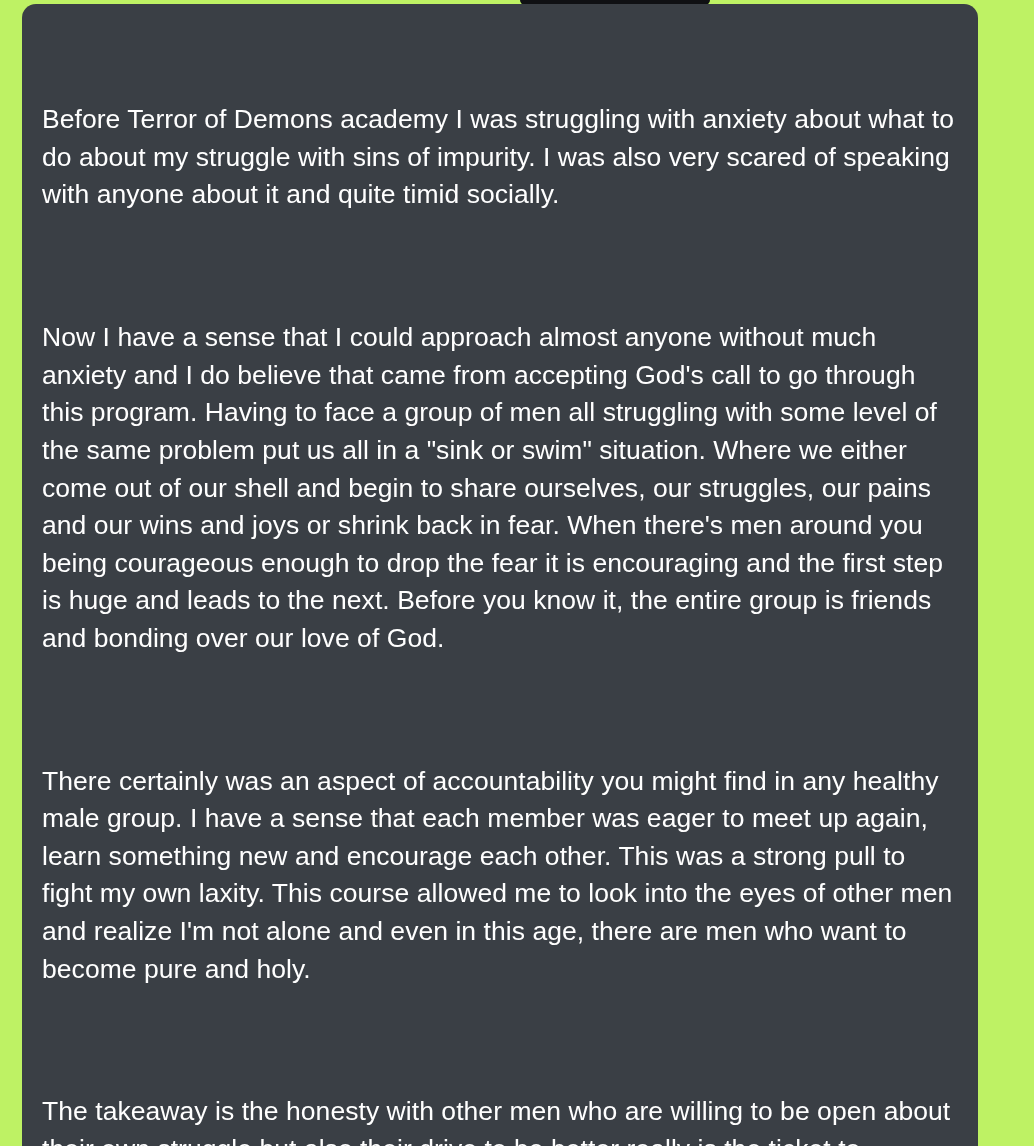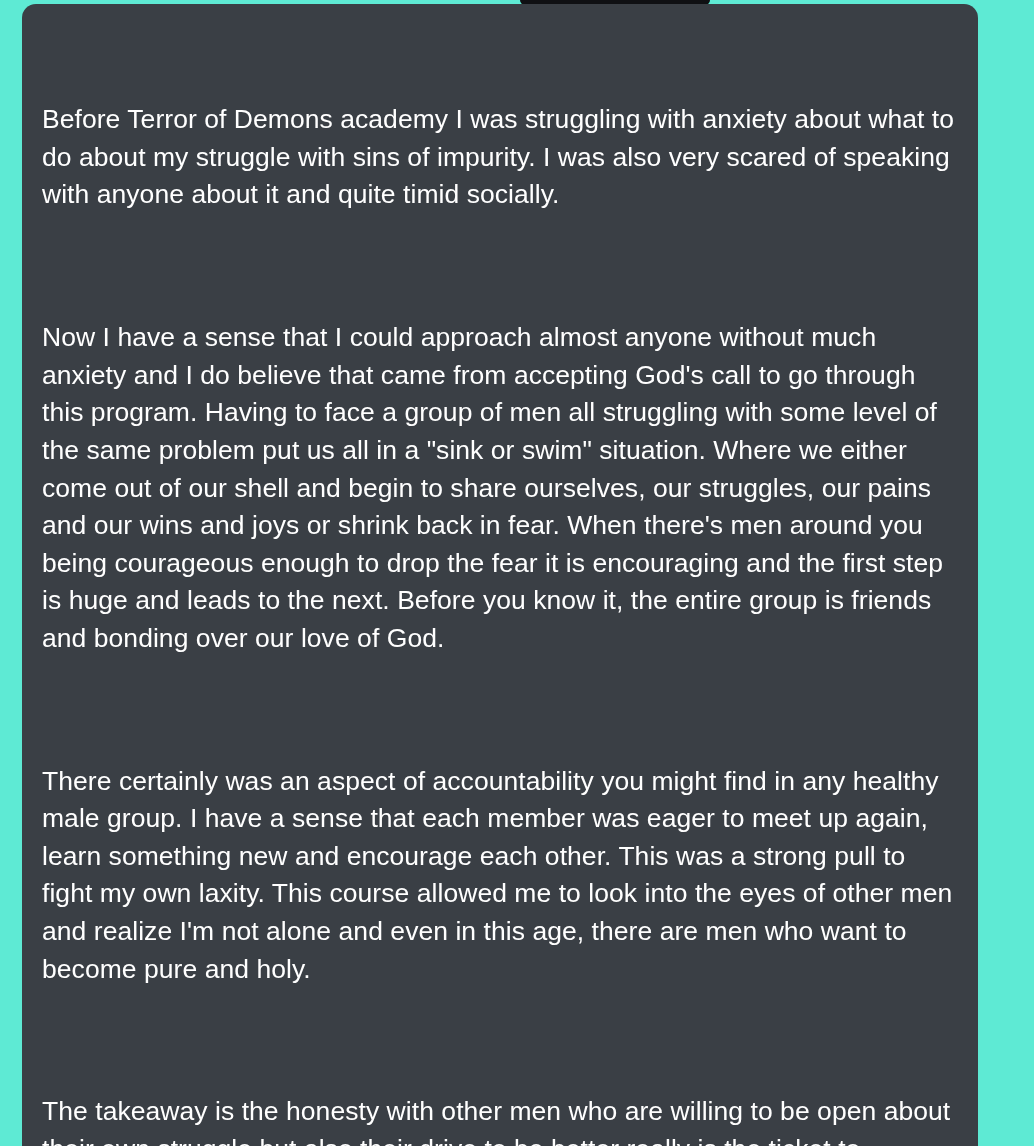--- a/index.html
+++ b/index.html
@@ -11,21 +11,21 @@
     overflow: hidden;
   }
   body {
     font-family: "Liberation Sans", sans-serif;
     -webkit-font-smoothing: antialiased;
   }
   #app {
     position: relative;
     width: 1034px;
     height: 1146px;
-    background: #5eead4;
+    background: #bef264;
   }
   .message-bubble {
     position: absolute;
     left: 22px;
     top: 4px;
     width: 956px;
     min-height: 1138px;
     background: #3a3f45;
     border-radius: 14px;
     box-sizing: border-box;

